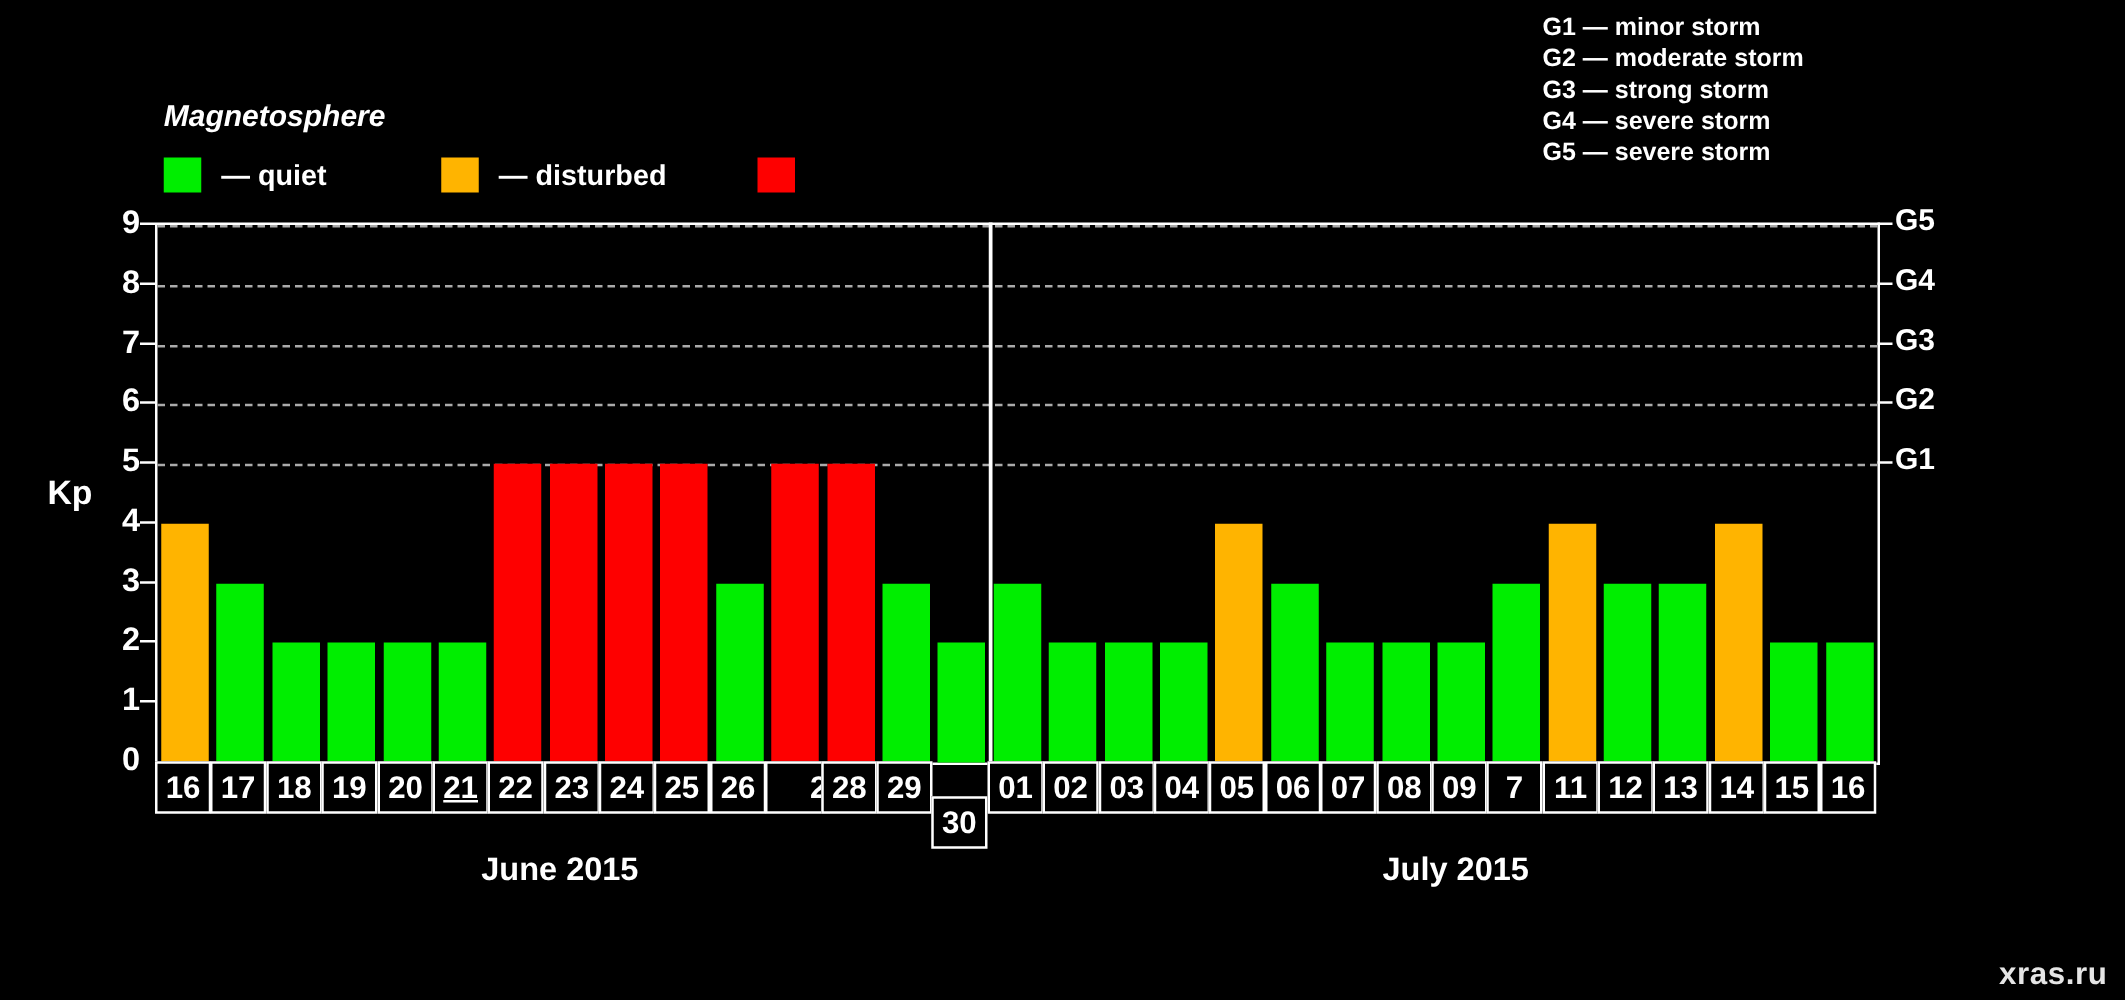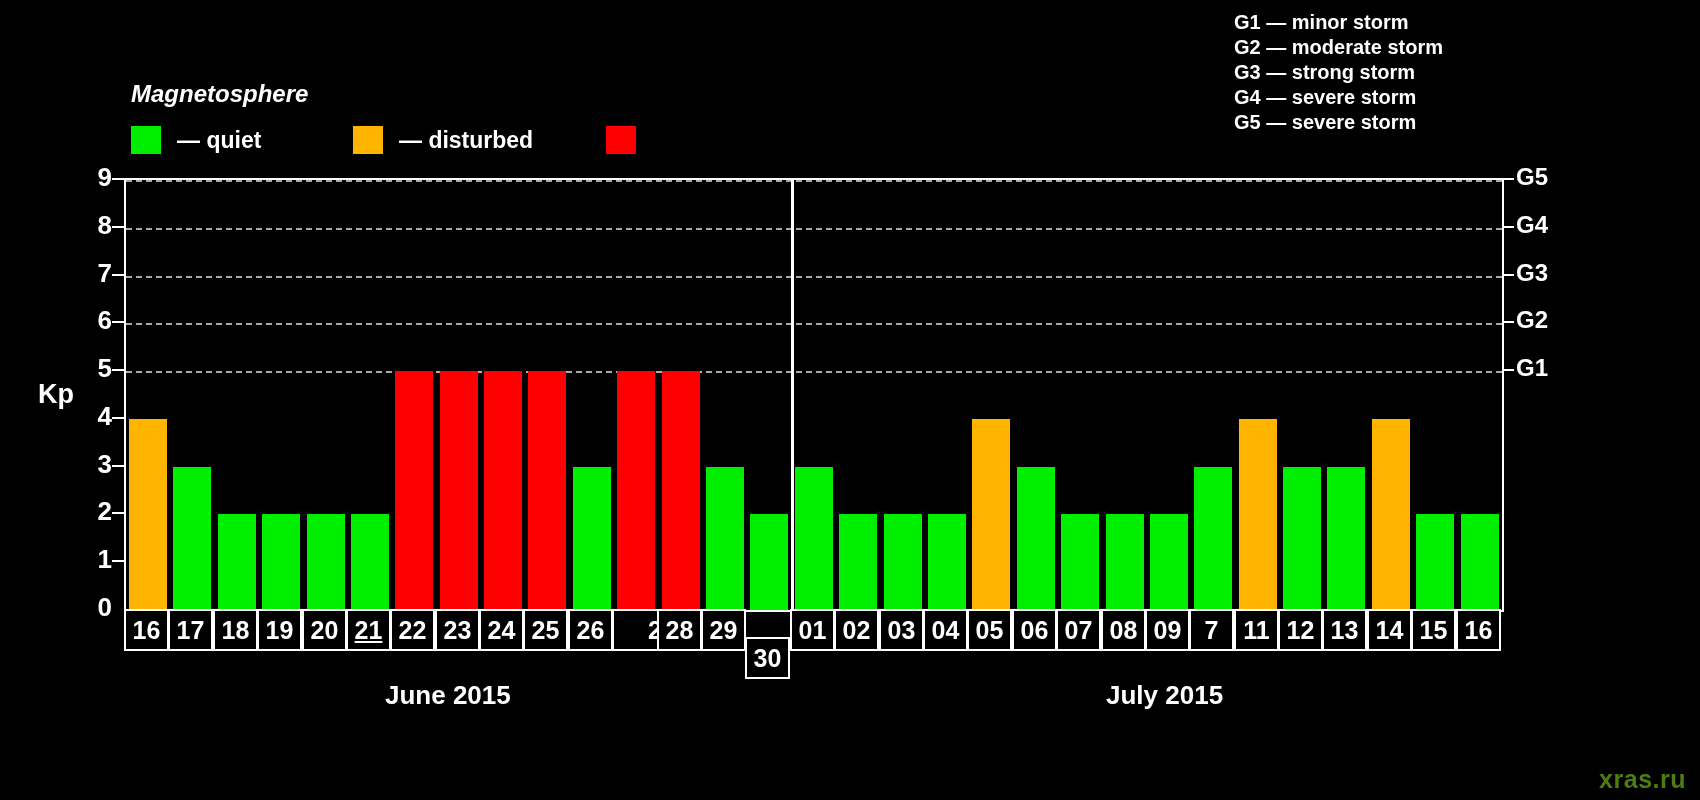--- a/index.html
+++ b/index.html
@@ -204,21 +204,21 @@
     font-weight: bold;
     white-space: nowrap;
   }
 
   .watermark {
     position: absolute;
     right: 14px;
     bottom: 6px;
     font-size: 25px;
     font-weight: bold;
-    color: #4d7c0f;
+    color: #e5e5e5;
     letter-spacing: 0.5px;
   }
 </style>
 </head>
 <body>
 
 <div id="root">
 
   <div class="magnetosphere-label">Magnetosphere</div>
 

